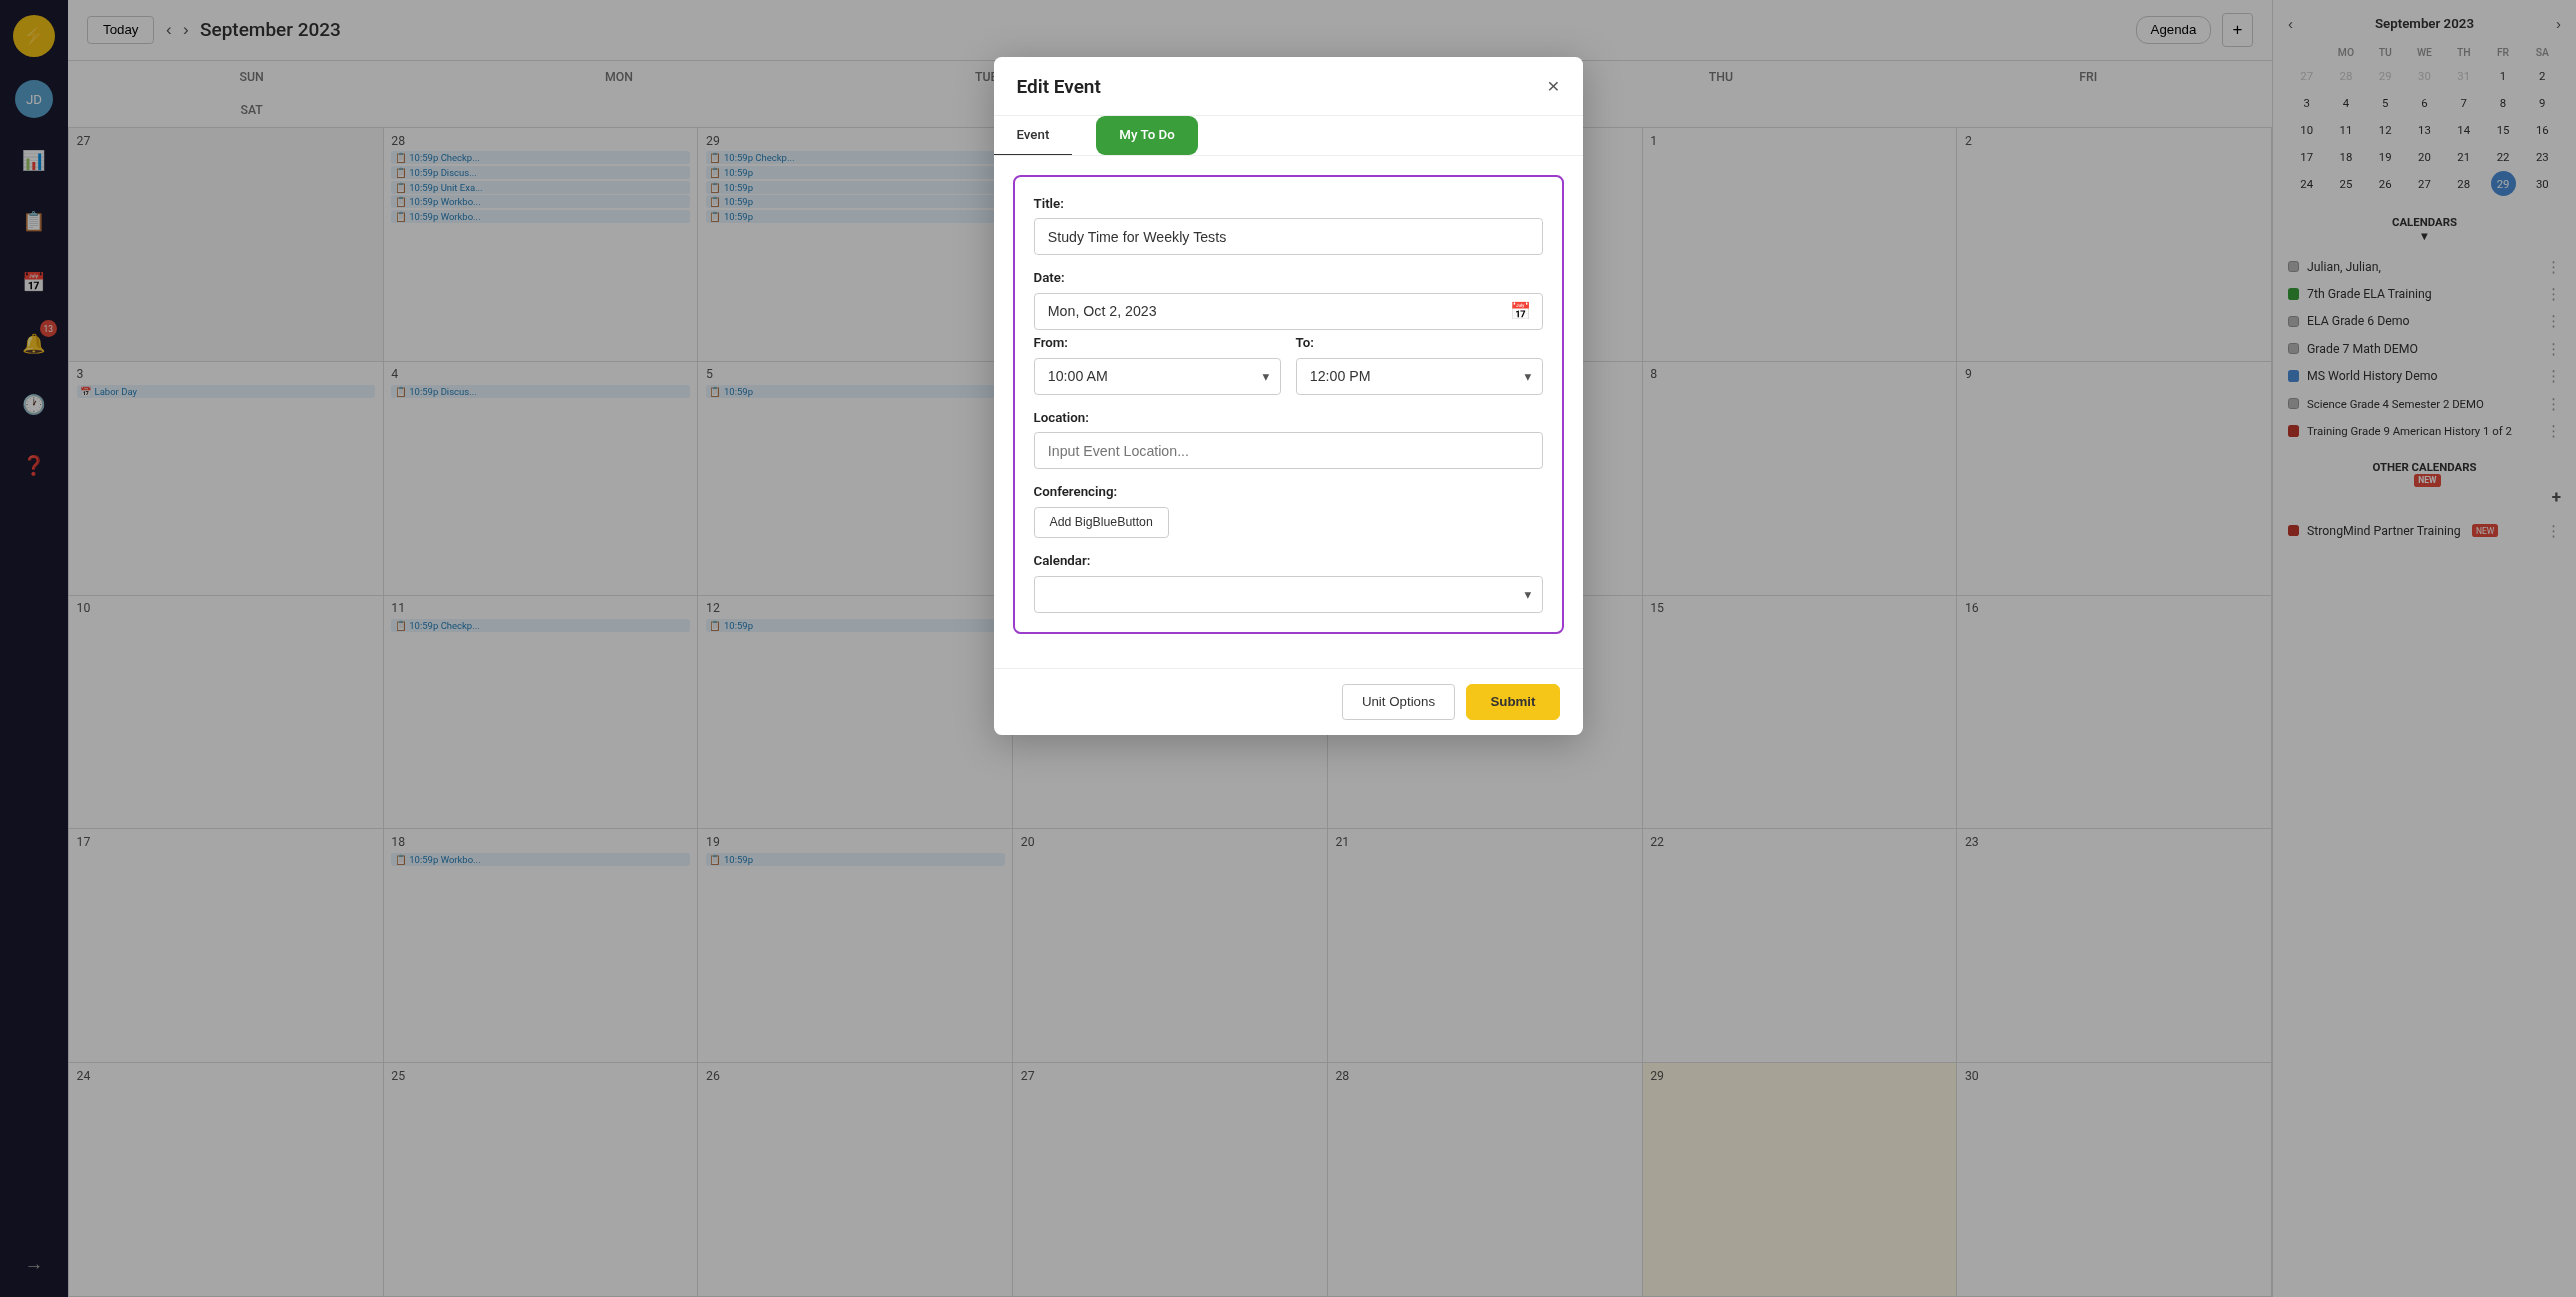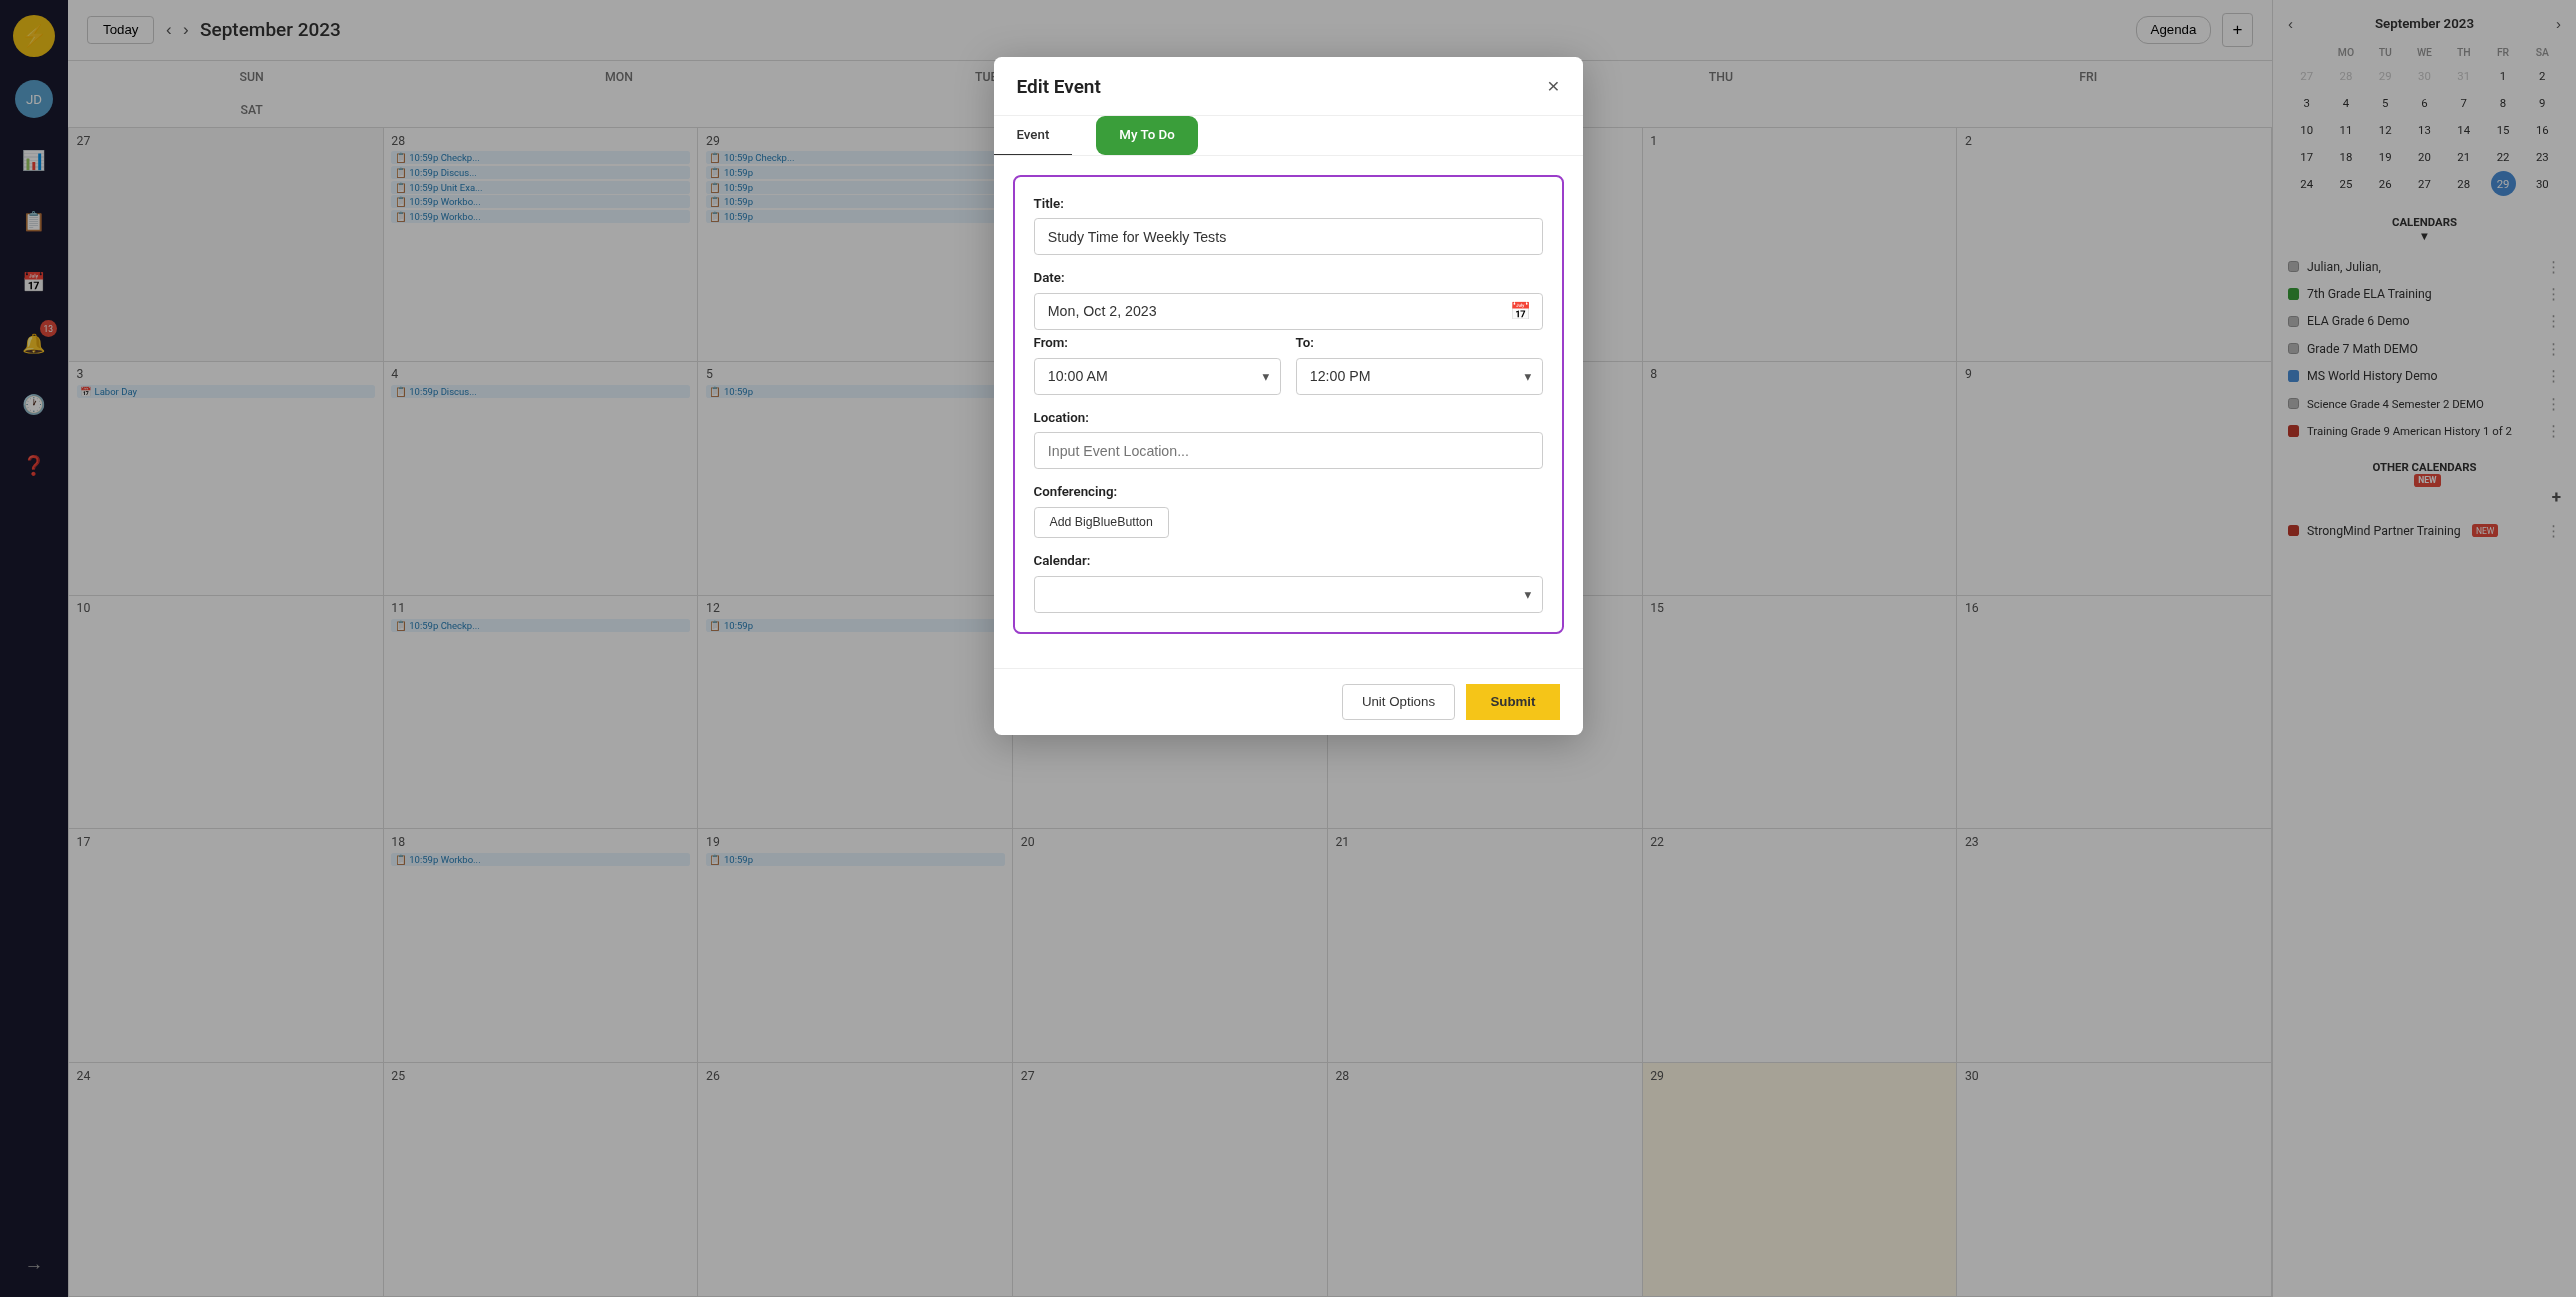--- a/index.html
+++ b/index.html
@@ -420,21 +420,21 @@
       padding: 9.5px 19px;
       border-radius: 3.8px;
       font-size: 13.3px;
       cursor: pointer;
       color: #333;
     }
     .btn-submit {
       border: 1.9px solid #f5c518;
       background: #f5c518;
       padding: 9.5px 23px;
-      border-radius: 0;
+      border-radius: 6px;
       font-size: 13.3px;
       font-weight: 600;
       cursor: pointer;
       color: #333;
     }
   </style>
 </head>
 <body>
 
 <div class="bg-calendar">

